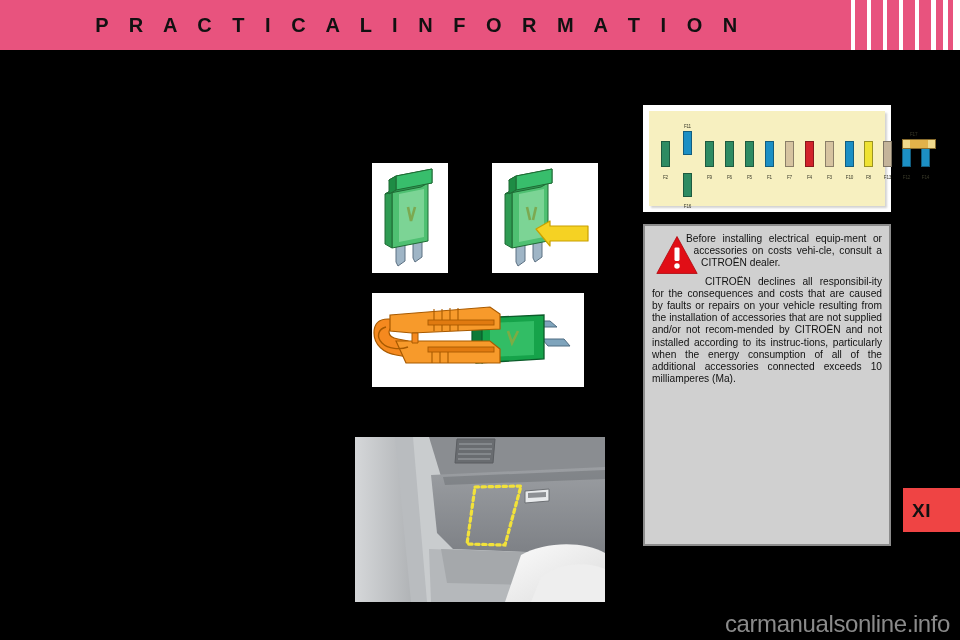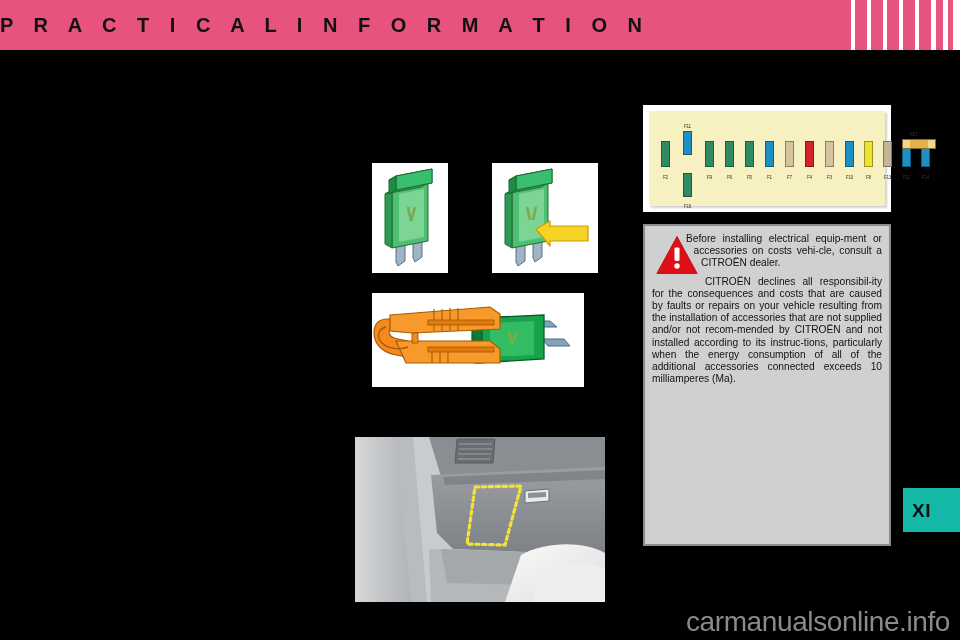--- a/index.html
+++ b/index.html
@@ -29,21 +29,21 @@
     height: 50px;
     background: #E8537E;
   }
   .header-title {
     position: absolute;
     left: 0;
     top: 0;
     width: 840px;
     height: 50px;
     line-height: 50px;
-    text-align: left;
+    text-align: center;
     font-size: 20px;
     font-weight: 700;
     letter-spacing: 7.5px;
     color: #111111;
     font-family: "Liberation Sans", sans-serif;
     white-space: nowrap;
   }
   .header-stripes {
     position: absolute;
     left: 840px;
@@ -188,39 +188,39 @@
   .panel-tool   { left: 372px; top: 293px; width: 212px; height: 94px; }
   .panel-photo  { left: 355px; top: 437px; width: 250px; height: 165px; }
 
   
   .section-tab {
     position: absolute;
     left: 903px;
     top: 488px;
     width: 57px;
     height: 44px;
-    background: #14b8a6;
+    background: #ef4444;
   }
   .section-tab span {
     position: absolute;
     left: 9px;
     top: 12px;
     font-size: 19px;
     font-weight: 700;
     color: #111;
     font-family: "Liberation Sans", sans-serif;
     letter-spacing: 0.5px;
   }
 
   
   .watermark {
     position: absolute;
     right: 10px;
     bottom: 2px;
-    font-size: 28px;
+    font-size: 24px;
     color: #8A8A8A;
     font-family: "Liberation Sans", sans-serif;
     letter-spacing: -0.4px;
     white-space: nowrap;
   }
 </style>
 </head>
 <body>
 
 <div class="page">

